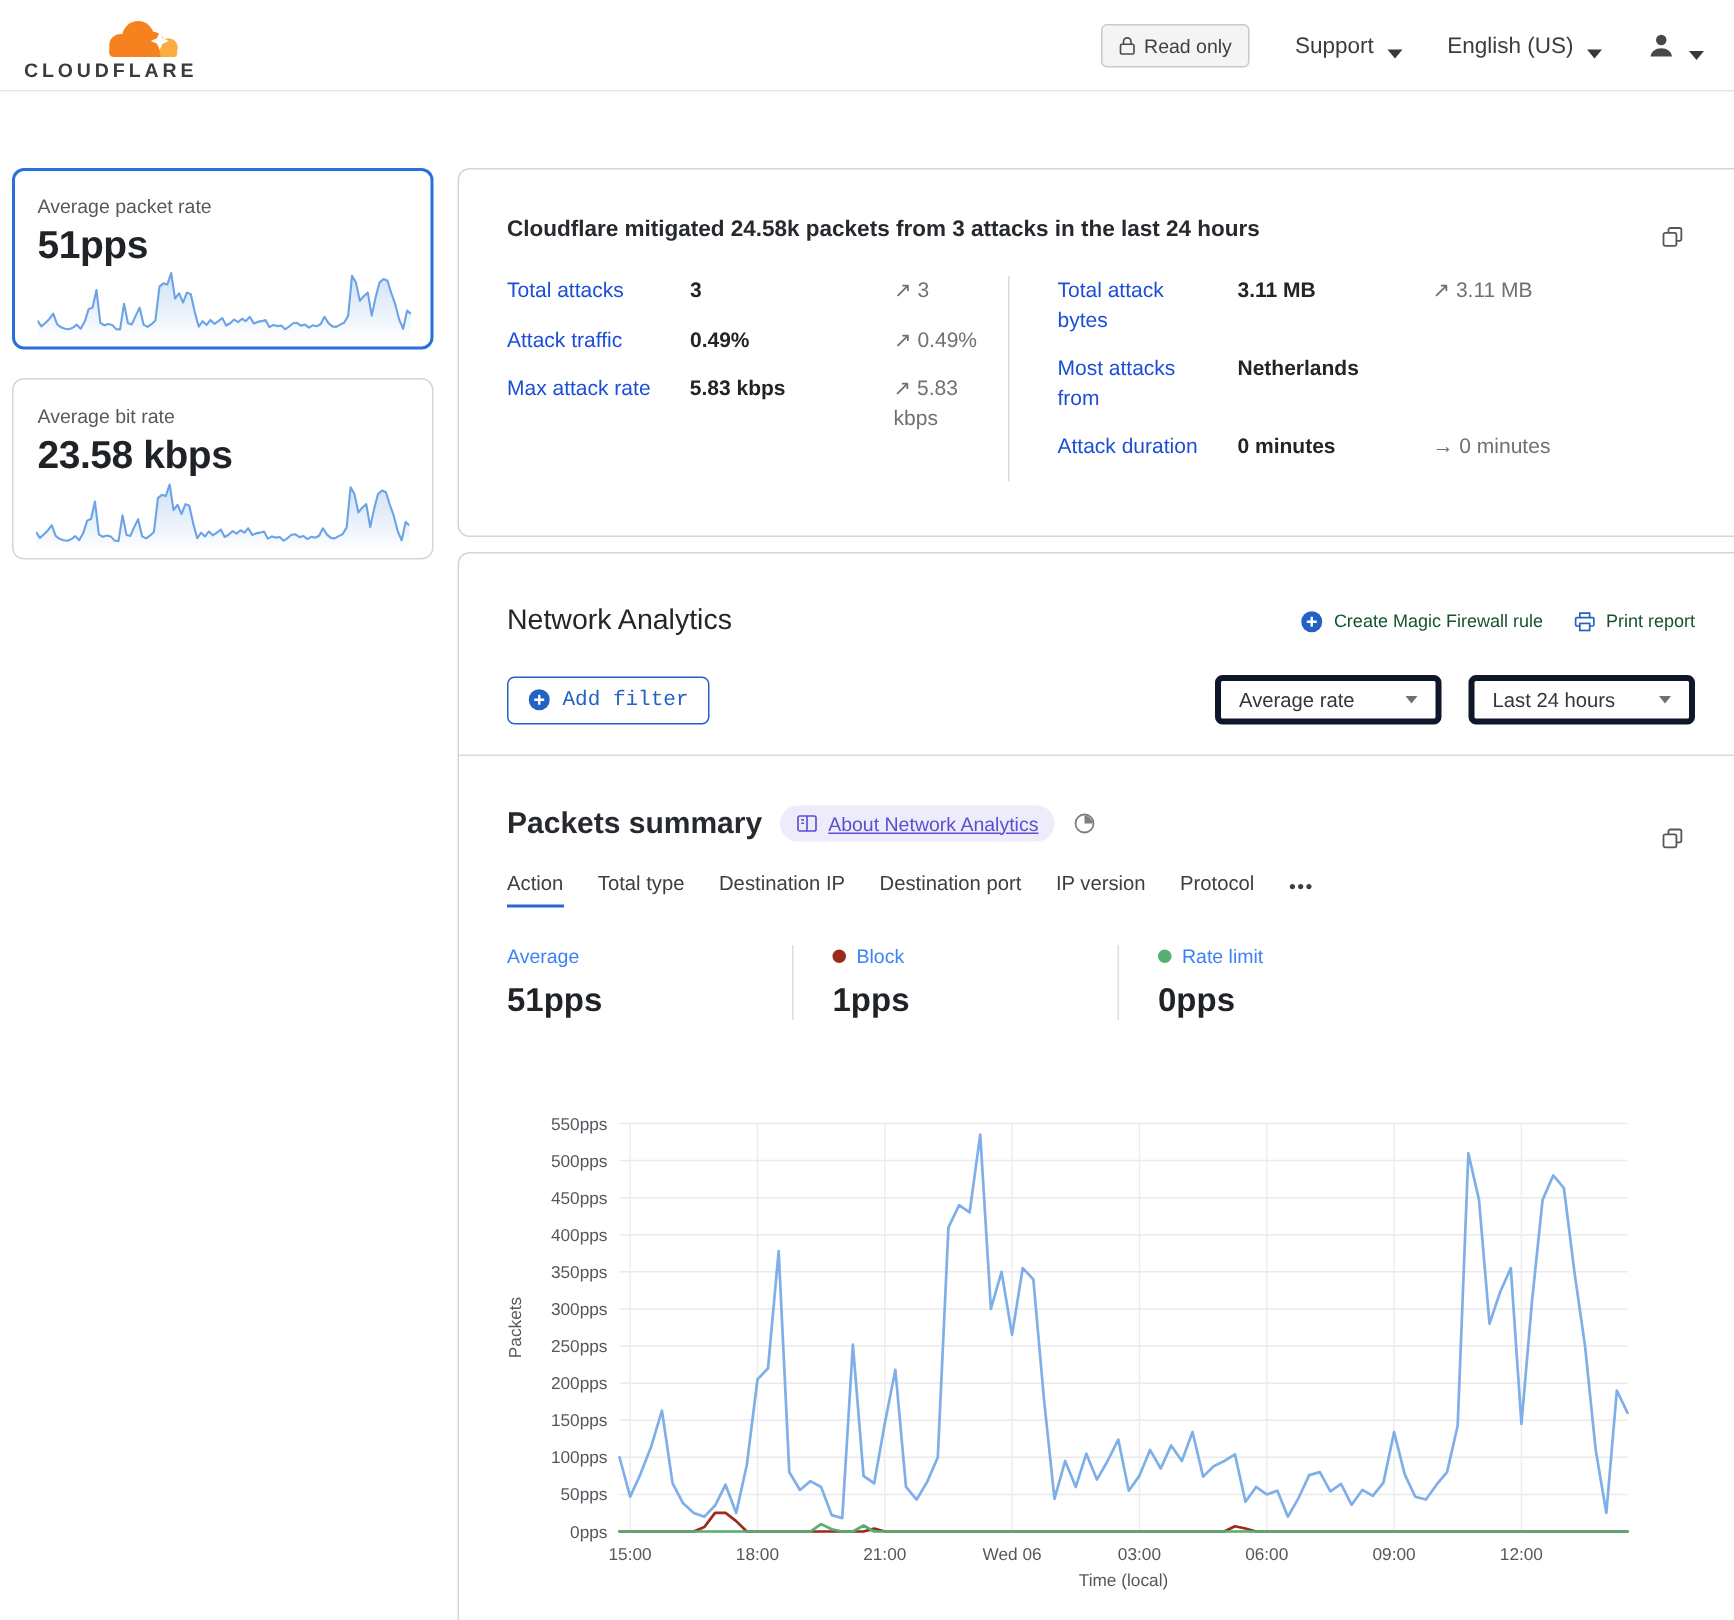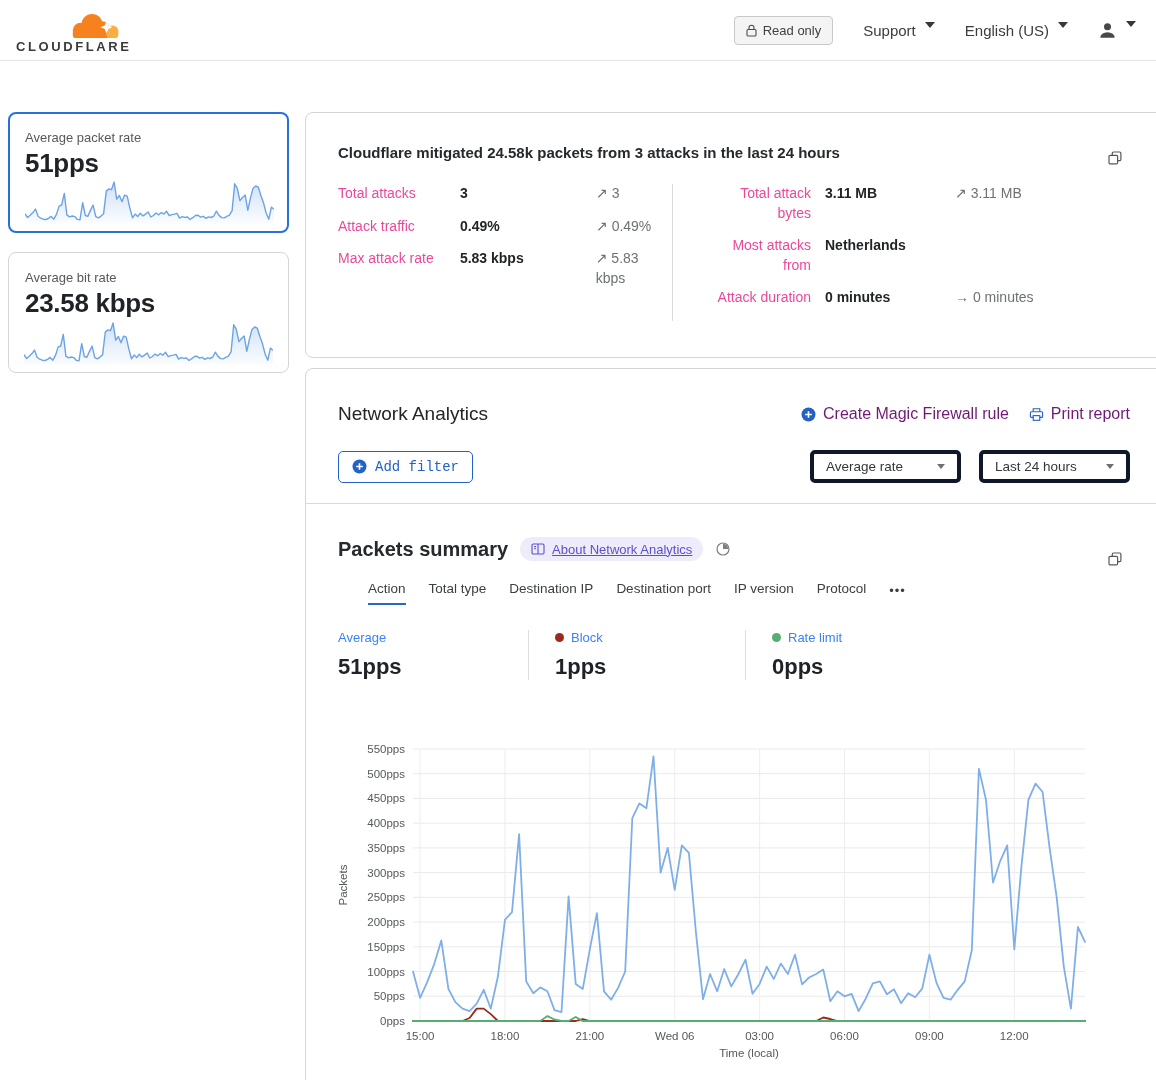--- a/index.html
+++ b/index.html
@@ -18,21 +18,21 @@
   }
   .logo { width:112px; padding-top:6px; }
   .logo .cloud { margin-left:52px; display:block; }
   .logo-text { font-size:13px; font-weight:800; letter-spacing:2.6px; color:#3b3b3a; margin-top:-2px; }
   .top-right { margin-left:auto; display:flex; align-items:center; gap:30px; }
   .readonly-badge {
     display:flex; align-items:center; gap:6px; height:29px; padding:0 11px;
     background:#f4f4f4; border:1px solid #c9c9c9; border-radius:4px;
     font-size:13px; color:#3e4245;
   }
-  .menu-link { display:flex; align-items:flex-start; gap:9px; font-size:15px; color:#3a3d40; cursor:pointer; }
+  .menu-link { display:flex; align-items:flex-end; gap:9px; font-size:15px; color:#3a3d40; cursor:pointer; }
   .caret { width:0; height:0; border-left:5px solid transparent; border-right:5px solid transparent; border-top:6px solid #35393c; display:inline-block; }
 
   
   .metric-card {
     position:absolute; left:8px; width:281px; height:121px;
     border:1px solid #d3d5d7; border-radius:8px; background:#fff; padding:17px 16px 8px;
     cursor:pointer;
   }
   .metric-card.selected { border:2px solid #2970dc; padding:16px 15px 7px; }
   .card-label { font-size:13px; color:#56585a; }
@@ -51,33 +51,33 @@
   .attack-title { padding:31px 54px 0 32px; font-size:15px; font-weight:700; color:#26292d; }
   .copy-btn { position:absolute; left:800px; background:none; border:none; cursor:pointer; padding:2px; }
   #attack-copy { top:36px; }
   #summary-copy { top:181px; }
 
   .attack-stats { display:flex; margin-top:23px; align-items:flex-start; }
   .stat-group { font-size:14px; }
   .stat-group.left { width:334px; }
   .stat-group.right { border-left:1px solid #d8dadc; padding-left:32px; width:440px; }
   .stat-row { display:flex; align-items:flex-start; margin-bottom:13px; line-height:1.4; }
-  .stat-row .lbl { color:#ec4899; }
+  .stat-row .lbl { color:#1d4ed8; }
   .left .lbl { width:122px; }
-  .right .lbl { width:120px; padding-right:14px;text-align:right; }
+  .right .lbl { width:120px; padding-right:14px; }
   .stat-row .val { font-weight:700; color:#222527; }
   .left .val { width:136px; }
   .right .val { width:130px; }
   .stat-row .chg { color:#6d7175; }
 
   
   .na-header { display:flex; align-items:center; padding-top:34px; }
   .na-title { font-size:19px; color:#232629; font-weight:400; }
   .na-links { margin-left:auto; display:flex; align-items:center; gap:20px; }
-  .blue-link { display:flex; align-items:center; gap:7px; font-size:16px; color:#701a75; cursor:pointer; text-decoration:none; }
+  .blue-link { display:flex; align-items:center; gap:7px; font-size:12px; color:#14532d; cursor:pointer; text-decoration:none; }
 
   .filter-row { display:flex; align-items:center; margin-top:25px; }
   .add-filter-btn {
     display:flex; align-items:center; gap:8px; height:32px; padding:0 13px;
     border:1px solid #2461c5; border-radius:5px; background:#fff;
     font-size:14px; color:#2461c5; cursor:pointer; font-family:Liberation Mono, monospace;
   }
   .dropdowns { margin-left:auto; display:flex; gap:18px; }
   .select-box {
     width:151px; height:33px; border:4px solid #0f172a; border-radius:5px;
@@ -92,21 +92,21 @@
   .ps-header { display:flex; align-items:center; margin-top:33px; gap:12px; }
   .ps-title { font-size:20px; font-weight:700; color:#26292d; }
   .about-pill {
     display:flex; align-items:center; gap:7px; height:24px; padding:0 11px;
     background:#eeecfa; border-radius:12px; font-size:13px; color:#5a50ce; cursor:pointer;text-decoration:underline;
   }
   .clock-btn { background:none; border:none; cursor:pointer; padding:1px; display:flex; }
 
   .tabs { display:flex; gap:23px; margin-top:20px; align-items:flex-end; }
   .tab { font-size:13.5px; color:#3c4043; padding-bottom:7px; border-bottom:2px solid transparent; cursor:pointer; }
-  .tab.active { border-bottom-color:#2a65cb;margin-left:30px; }
+  .tab.active { border-bottom-color:#2a65cb; }
   .tab-more { font-size:13px; color:#3c4043; letter-spacing:1px; padding-bottom:7px; cursor:pointer; }
 
   .pstats { display:flex; margin-top:25px; }
   .pstat { width:190px; }
   .pstat.sep { border-left:1px solid #dcdee0; padding-left:26px; width:217px; }
   .pstat-label-row { display:flex; align-items:center; gap:7px; font-size:13px; color:#3b82f6; }
   .dot { width:9px; height:9px; border-radius:50%; display:inline-block; }
   .pstat-value { font-size:22px; font-weight:600; color:#1f2327; margin-top:9px; }
 
   #main-chart { position:absolute; left:30px; top:367px; }

